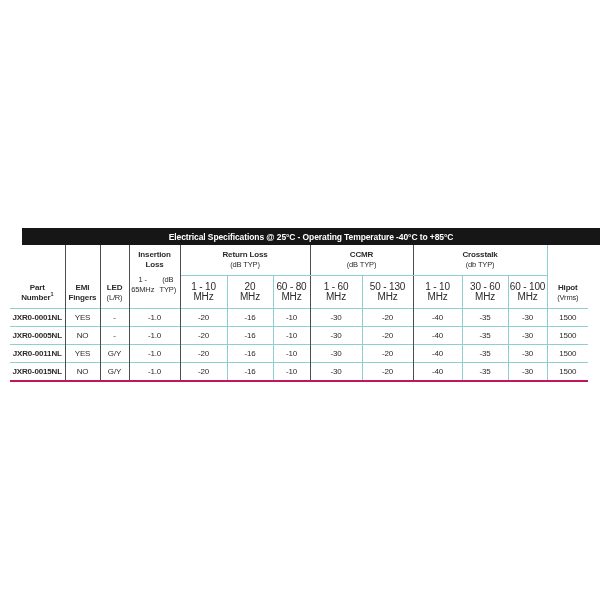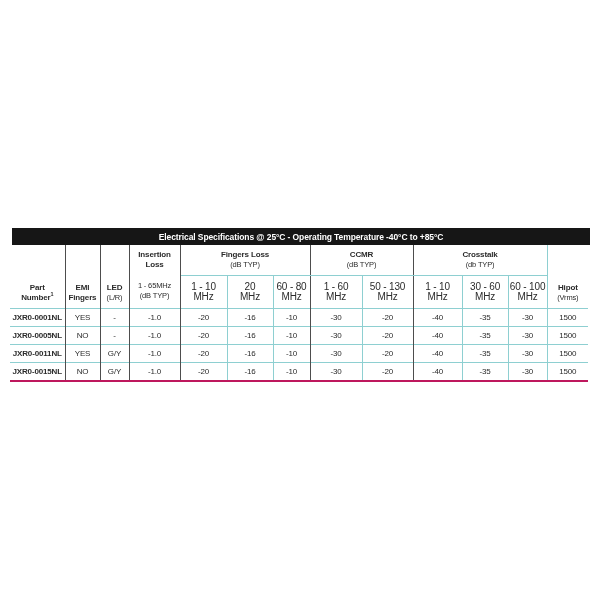--- a/index.html
+++ b/index.html
@@ -9,21 +9,21 @@
     --title-text:#ffffff;
     --text:#2b2b2b;
   }
   html,body{margin:0;padding:0;}
   body{
     width:600px;height:600px;background:#ffffff;
     font-family:"Liberation Sans", sans-serif;color:var(--text);
   }
   .sheet{position:relative;width:600px;height:600px;overflow:hidden;}
   .title-bar{
-    position:absolute;left:12px;top:228px;width:578px;height:17px;
+    position:absolute;left:22px;top:228px;width:578px;height:17px;
     background:var(--title-bg);color:var(--title-text);
     font-weight:bold;font-size:8.5px;letter-spacing:-0.1px;
     display:flex;align-items:center;justify-content:center;
   }
   table.spec{
     position:absolute;left:10px;top:245px;width:578px;
     border-collapse:collapse;table-layout:fixed;
   }
   th,td{
     padding:0;margin:0;text-align:center;font-weight:normal;
@@ -37,21 +37,21 @@
   thead .srow th{height:32px;vertical-align:middle;}
   th.span2{vertical-align:bottom;padding-bottom:5px;}
   th.grp{vertical-align:middle;border-bottom:1px solid var(--teal);}
   .bold{font-weight:bold;}
   .unit{font-weight:normal;font-size:7.5px;}
   .sub{font-size:10px;line-height:10px;}
   sup.fn{font-size:5.5px;vertical-align:super;line-height:0;}
   
   th.il{vertical-align:top;}
   .il-top{height:30px;display:flex;flex-direction:column;justify-content:center;}
-  .il-bot{height:32px;display:flex;flex-direction:column;justify-content:center;font-size:7.5px;}
+  .il-bot{height:32px;display:flex;justify-content:center;font-size:7.5px;}
   
   tbody td{height:17px;border-top:1px solid var(--teal);vertical-align:middle;}
   tbody tr:last-child td{border-bottom:2px solid #be185d;}
   td.part{font-weight:bold;}
 </style>
 </head>
 <body>
 
 <div class="sheet">
 
@@ -94,21 +94,21 @@
           <div class="il-top bold">
             <span>Insertion</span>
             <span>Loss</span>
           </div>
           <div class="il-bot">
             <span>1 - 65MHz</span>
             <span>(dB TYP)</span>
           </div>
         </th>
         <th colspan="3" class="bd grp">
-          <span class="bold">Fingers Loss</span><br>
+          <span class="bold">Return Loss</span><br>
           <span class="unit">(dB TYP)</span>
         </th>
         <th colspan="2" class="bd grp">
           <span class="bold">CCMR</span><br>
           <span class="unit">(dB TYP)</span>
         </th>
         <th colspan="3" class="bt grp">
           <span class="bold">Crosstalk</span><br>
           <span class="unit">(db TYP)</span>
         </th>

